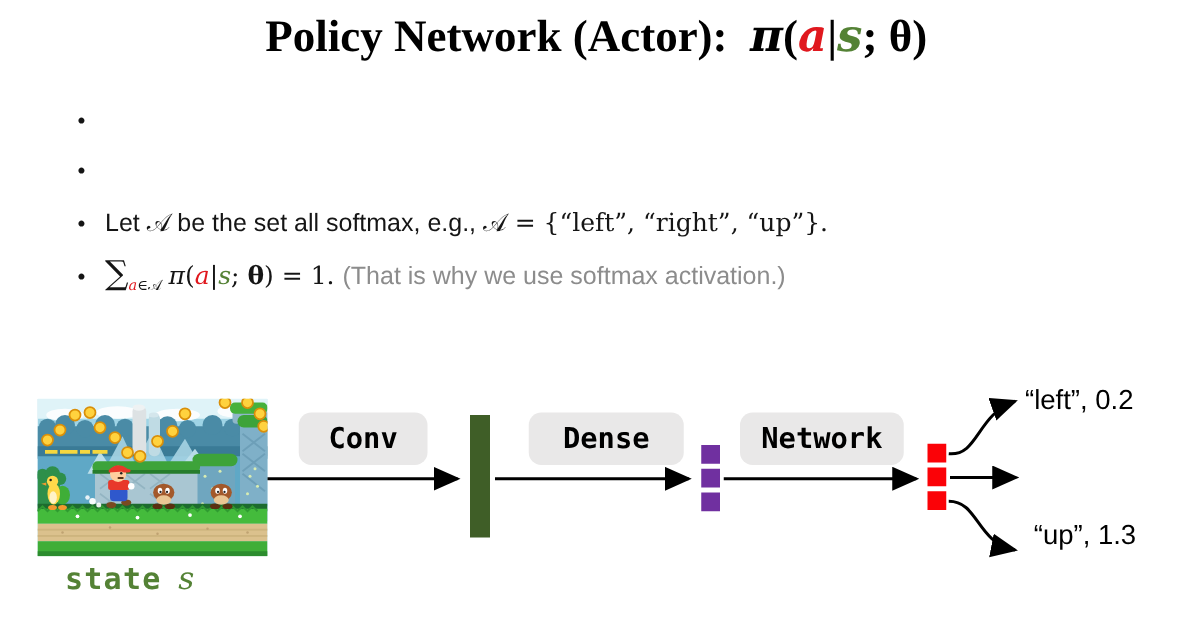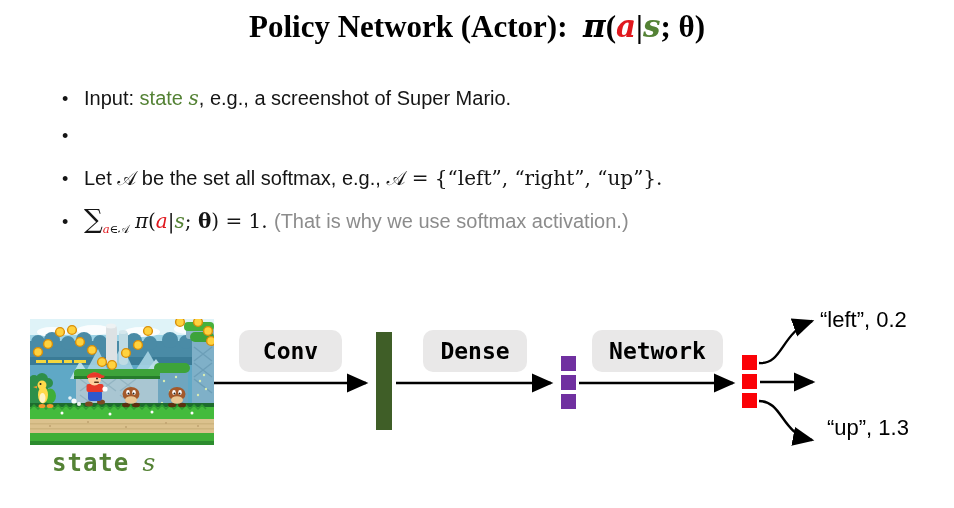--- a/index.html
+++ b/index.html
@@ -1,21 +1,21 @@
 <!DOCTYPE html>
 <html style="--red: #e0181e; --green: #548235; --gray: #8c8c8c; --ink: #111111; --purple: #7030a0; --square-red: #fb0207; --bar-green: #3f5e27; --chip-bg: #e9e8e8;"><head>
 <meta charset="utf-8">
 <style>
   html,body{margin:0;padding:0;background:#fff;}
   .slide{position:relative;width:954px;height:508px;background:#fff;overflow:hidden;
          font-family:"Liberation Sans",sans-serif;color:var(--ink,#111);}
 
   
   .title{position:absolute;top:8px;left:0;right:0;margin:0;text-align:center;
-         font-family:"Liberation Serif",serif;font-weight:bold;font-size:31px;color:#000;}
+         font-family:"Liberation Serif",serif;font-weight:bold;font-size:36px;color:#000;}
   .title .italic{font-family:"DejaVu Serif","Liberation Serif",serif;}
 
   
   .red{color:var(--red,#e0181e);}
   .green{color:var(--green,#548235);}
   .gray{color:var(--gray,#8c8c8c);}
   .italic{font-style:italic;}
   .bold{font-weight:bold;}
   .mserif{font-family:"DejaVu Serif","Liberation Serif",serif;}
   .mono{font-family:"DejaVu Sans Mono","Liberation Mono",monospace;font-weight:bold;letter-spacing:1px;}
@@ -32,21 +32,21 @@
   .diagram{position:absolute;left:0;top:288px;width:954px;height:220px;}
   .mario{position:absolute;left:30px;top:31px;width:184px;height:126px;}
   .state-caption{position:absolute;left:52px;top:160px;font-size:24px;white-space:nowrap;}
   .state-caption .mserif{font-size:25px;}
 
   .chip{position:absolute;top:42px;height:42px;background:var(--chip-bg,#e9e8e8);
         border-radius:10px;text-align:center;line-height:42px;
         font-family:"DejaVu Sans Mono","Liberation Mono",monospace;font-weight:bold;
         font-size:23px;color:#000;}
   .chip.conv{left:239px;width:103px;}
-  .chip.dense{left:423px;width:104px;}
+  .chip.dense{left:423px;width:124px;}
   .chip.softmax{left:592px;width:131px;}
 
   .bar{position:absolute;left:376px;top:44px;width:16px;height:98px;background:var(--bar-green,#3f5e27);}
 
   .vec{position:absolute;display:flex;flex-direction:column;gap:4px;}
   .vec .cell{display:block;width:15px;height:15px;}
   .vec.purple{left:561px;top:68px;}
   .vec.purple .cell{background:var(--purple,#7030a0);}
   .vec.redv{left:742px;top:67px;}
   .vec.redv .cell{background:var(--square-red,#fb0207);}
@@ -61,21 +61,20 @@
 </head>
 <body>
 
 <div class="slide">
 
   <h1 class="title" data-bind-parts="title.parts"><span>Policy Network (Actor): &nbsp;</span><span class="italic">π</span><span>(</span><span class="red italic">a</span><span>|</span><span class="green italic">s</span><span>; </span><span class="bold">θ</span><span>)</span></h1>
 
   <ul class="bullets">
     <li>
       <span class="dot" data-bind="bullet_marker">•</span>
-      <span class="txt" data-bind-parts="bullets.0.parts"><span>Input: </span><span class="green">state </span><span class="green italic mserif">s</span><span>, e.g., a screenshot of Super Mario.</span></span>
     </li>
     <li>
       <span class="dot" data-bind="bullet_marker">•</span>
     </li>
     <li>
       <span class="dot" data-bind="bullet_marker">•</span>
       <span class="txt" data-bind-parts="bullets.2.parts"><span>Let </span><span class="mserif">𝒜</span><span> be the set all softmax, e.g., </span><span class="mserif">𝒜</span><span class="mserif"> = {“left”, “right”, “up”}.</span></span>
     </li>
     <li>
       <span class="dot" data-bind="bullet_marker">•</span>

